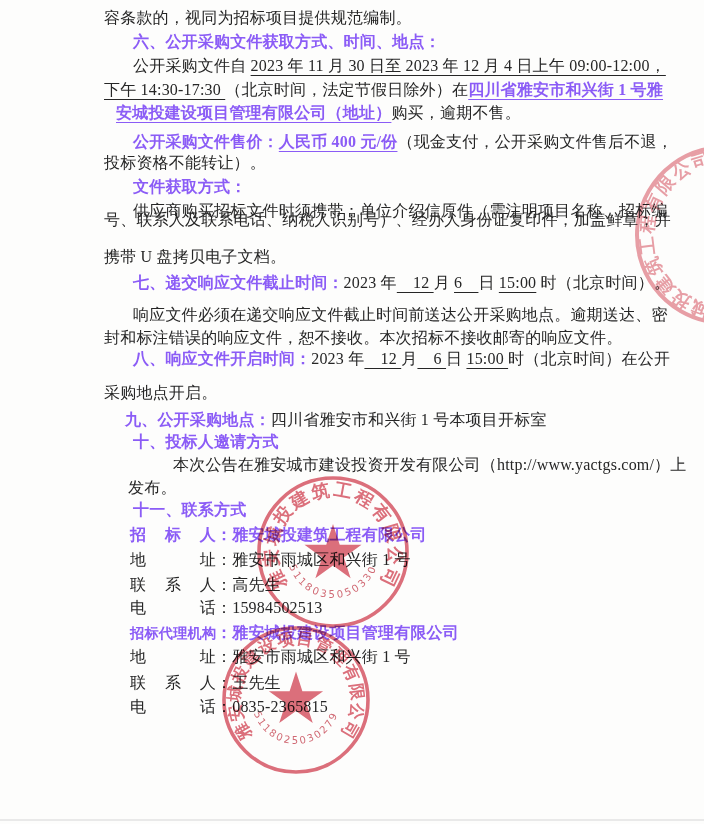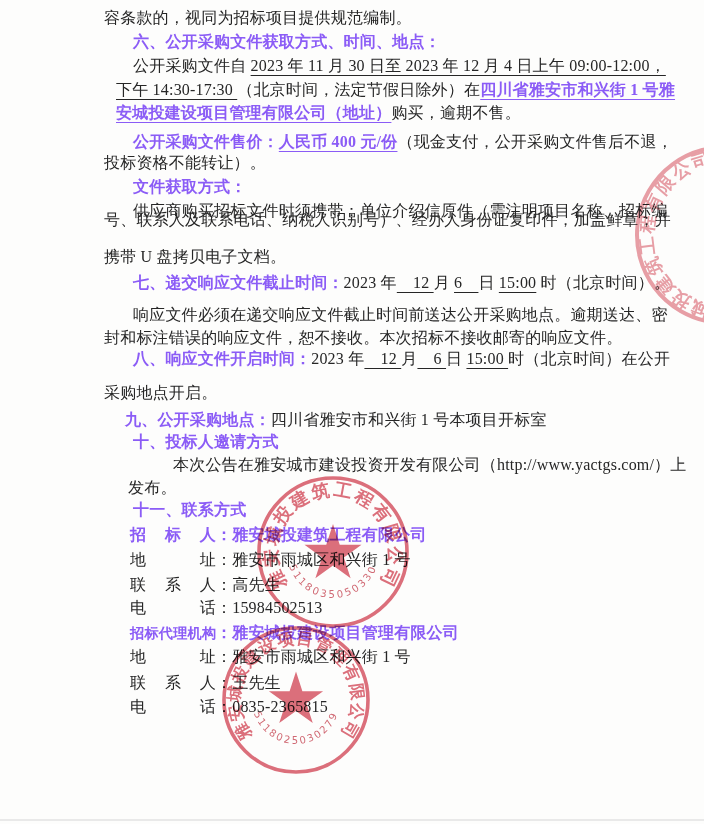--- a/index.html
+++ b/index.html
@@ -24,21 +24,21 @@
 </style>
 </head>
 <body>
 
 <div class="page">
 
   <div id="lines-container">
       <div class="tline" style="top: 7px; left: 104px;"><span>容条款的，视同为招标项目提供规范编制。</span></div>
       <div class="tline" style="top: 31px; left: 133px;"><span class="b">六、公开采购文件获取方式、时间、地点：</span></div>
       <div class="tline" style="top: 55px; left: 133px;"><span>公开采购文件自 </span><span class="u">2023 年 11 月 30 日至 2023 年 12 月 4 日上午 09:00-12:00，</span></div>
-      <div class="tline" style="top: 79px; left: 104px; margin-left: 12px;"><span class="u">下午 14:30-17:30 </span><span>（北京时间，法定节假日除外）在</span><span class="b u">四川省雅安市和兴街 1 号雅</span></div>
+      <div class="tline" style="top: 79px; left: 104px;"><span class="u">下午 14:30-17:30 </span><span>（北京时间，法定节假日除外）在</span><span class="b u">四川省雅安市和兴街 1 号雅</span></div>
       <div class="tline" style="top: 102px; left: 116px;"><span class="b u">安城投建设项目管理有限公司（地址）</span><span>购买，逾期不售。</span></div>
       <div class="tline" style="top: 131px; left: 133px;"><span class="b">公开采购文件售价：</span><span class="b u">人民币 400 元/份</span><span>（现金支付，公开采购文件售后不退，</span></div>
       <div class="tline" style="top: 152px; left: 104px;"><span>投标资格不能转让）。</span></div>
       <div class="tline" style="top: 176px; left: 133px;"><span class="b">文件获取方式：</span></div>
       <div class="tline" style="top: 200px; left: 133px;"><span>供应商购买招标文件时须携带：单位介绍信原件（需注明项目名称、招标编</span></div>
       <div class="tline" style="top: 209px; left: 104px; text-align: center;"><span>号、联系人及联系电话、纳税人识别号）、经办人身份证复印件，加盖鲜章；并</span></div>
       <div class="tline" style="top: 246px; left: 104px;"><span>携带 U 盘拷贝电子文档。</span></div>
       <div class="tline" style="top: 272px; left: 133px;"><span class="b">七、递交响应文件截止时间：</span><span>2023 年</span><span class="u">　12 </span><span>月 </span><span class="u">6　</span><span>日 </span><span class="u">15:00</span><span> 时（北京时间）。</span></div>
       <div class="tline" style="top: 304px; left: 133px;"><span>响应文件必须在递交响应文件截止时间前送达公开采购地点。逾期送达、密</span></div>
       <div class="tline" style="top: 327px; left: 104px;"><span>封和标注错误的响应文件，恕不接收。本次招标不接收邮寄的响应文件。</span></div>

